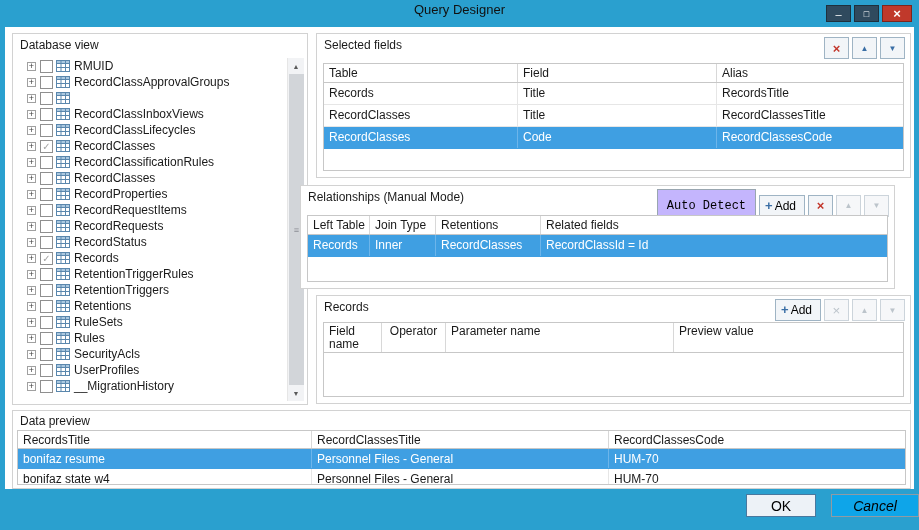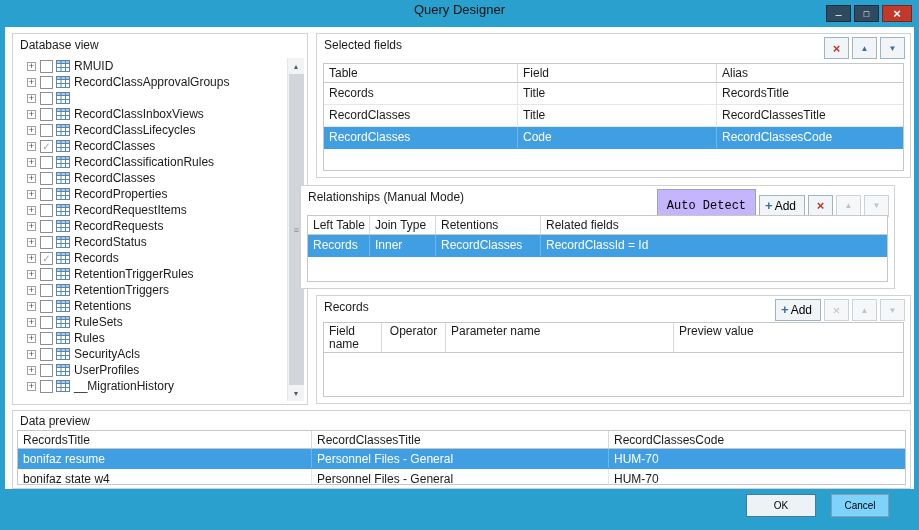--- a/index.html
+++ b/index.html
@@ -90,23 +90,23 @@
   .grow.selected .cell { border-right-color: #6db5ea; }
   #sf-grid .c0 { width: 194px; } #sf-grid .c1 { width: 199px; } #sf-grid .c2 { flex: 1; }
   #rel-grid .c0 { width: 62px; } #rel-grid .c1 { width: 66px; } #rel-grid .c2 { width: 105px; } #rel-grid .c3 { flex: 1; }
   #fil-grid .ghead { height: 30px; }
   #fil-grid .ghead .cell { white-space: normal; line-height: 13px; padding-top: 2px; }
   #fil-grid .c0 { width: 58px; } #fil-grid .c1 { width: 64px; text-align: center; } #fil-grid .c2 { width: 228px; } #fil-grid .c3 { flex: 1; }
   #dp-grid .ghead { height: 18px; }
   #dp-grid .grow { height: 20px; }
   #dp-grid .c0 { width: 294px; } #dp-grid .c1 { width: 297px; } #dp-grid .c2 { flex: 1; }
   
-  .footer-btn { position: absolute; height: 23px; font-size: 10px; font-family: inherit; }
+  .footer-btn { position: absolute; height: 23px; font-size: 14px; font-family: inherit; }
   #ok-btn { left: 746px; top: 494px; width: 70px; background: #edf2f7; border: 1px solid #49789e; }
-  #cancel-btn { left: 831px; top: 494px; width: 58px; background: #7dd3fc; border: 1px solid #8f9ba4; }
+  #cancel-btn { left: 831px; top: 494px; width: 88px; background: #0ea5e9; border: 1px solid #8f9ba4; font-style: italic; }
 </style>
 </head>
 <body>
 
 <div class="titlebar">
   <span>Query Designer</span>
   <div class="win-controls">
     <button class="win-btn min">
         <span>–</span>
       </button>

